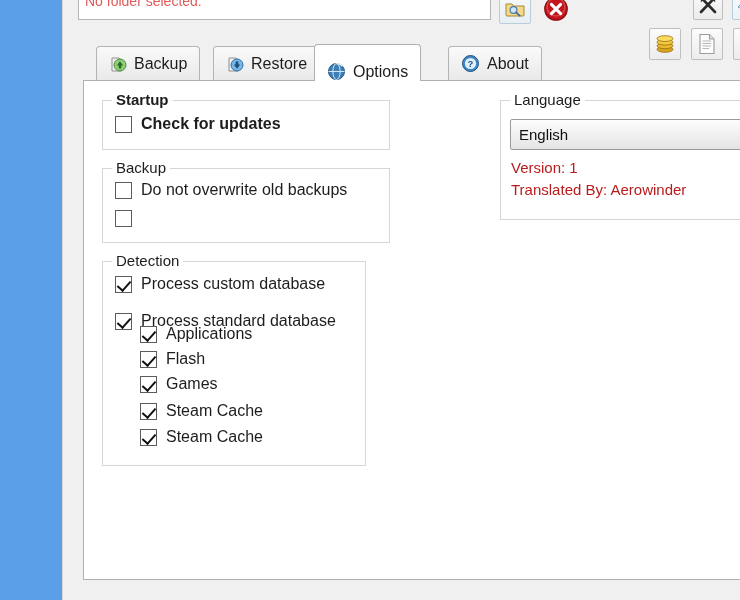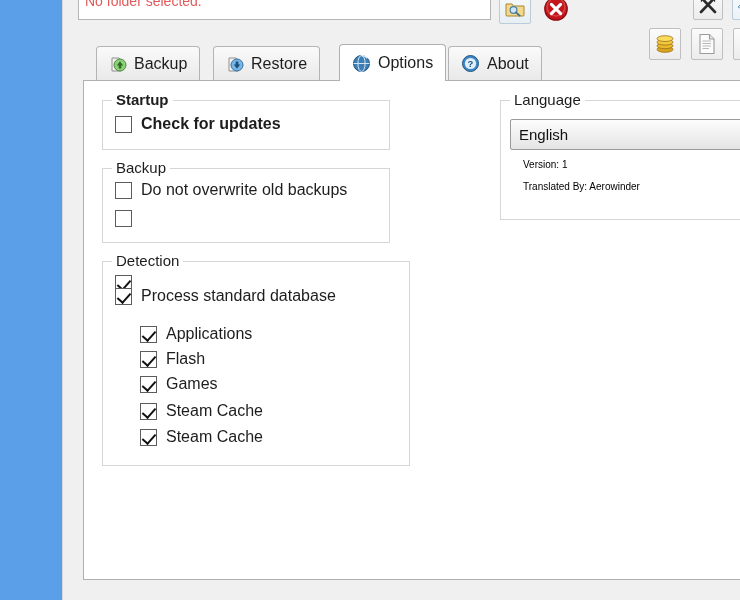--- a/index.html
+++ b/index.html
@@ -100,21 +100,21 @@
   }
   .tab.active {
     top: 0;
     height: 37px;
     background: #ffffff;
     border-color: #b0b0b0;
     z-index: 5;
   }
   #tab-backup  { left: 13px; }
   #tab-restore { left: 130px; }
-  #tab-options { left: 256px; }
+  #tab-options { left: 231px; align-items: flex-end; }
   #tab-about   { left: 365px; }
 
   
   #tabpage {
     position: absolute;
     left: 20px; top: 80px;
     width: 672px; height: 500px;
     background: #ffffff;
     border: 1px solid #b0b0b0;
   }
@@ -130,21 +130,21 @@
     top: -10px; left: 9px;
     background: #ffffff;
     padding: 0 4px;
     font-size: 15px;
     color: #1d1d1d;
     white-space: nowrap;
   }
 
   #grp-startup   { left: 18px;  top: 19px;  width: 288px; height: 50px; font-weight: bold; }
   #grp-backup    { left: 18px;  top: 87px;  width: 288px; height: 75px; }
-  #grp-detection { left: 18px;  top: 180px; width: 308px; height: 205px; }
+  #grp-detection { left: 18px;  top: 180px; width: 264px; height: 205px; }
   #grp-language  { left: 416px; top: 19px;  width: 262px; height: 120px; }
 
   
   .cbrow {
     position: absolute;
     display: flex;
     align-items: center;
     gap: 9px;
     cursor: pointer;
     white-space: nowrap;
@@ -184,23 +184,23 @@
     padding-left: 8px;
     font-size: 15px;
     color: #111;
   }
   #lang-caret {
     width: 26px;
     display: flex; align-items: center; justify-content: center;
   }
   .meta {
     position: absolute;
-    left: 22px;
-    font-size: 10px;
-    color: #000000;
+    left: 10px;
+    font-size: 15px;
+    color: #b91c1c;
     white-space: nowrap;
   }
   #lang-version    { top: 58px; }
   #lang-translator { top: 80px; text-align: center; }
 </style>
 </head>
 <body>
 
 <div id="window">
   <div id="window-inner">
@@ -339,23 +339,24 @@
         <div class="cbrow" style="left:12px; top:41px;">
           <span class="cbox"></span>
         </div>
       </div>
 
       <div class="group" id="grp-detection">
         <span class="group-title">Detection</span>
 
         <div class="cbrow" style="left:12px; top:13px;">
           <span class="cbox checked"></span>
-        </div>
-
-        <div class="cbrow" style="left:12px; top:25px;align-items:flex-end;">
+          <span class="cblabel">Process custom database</span>
+        </div>
+
+        <div class="cbrow" style="left:12px; top:50px;align-items:flex-end;">
           <span class="cbox checked"></span>
           <span class="cblabel">Process standard database</span>
         </div>
 
         <div class="cbrow" style="left:37px; top:63px;">
           <span class="cbox checked"></span>
           <span class="cblabel">Applications</span>
         </div>
 
         <div class="cbrow" style="left:37px; top:88px;">

